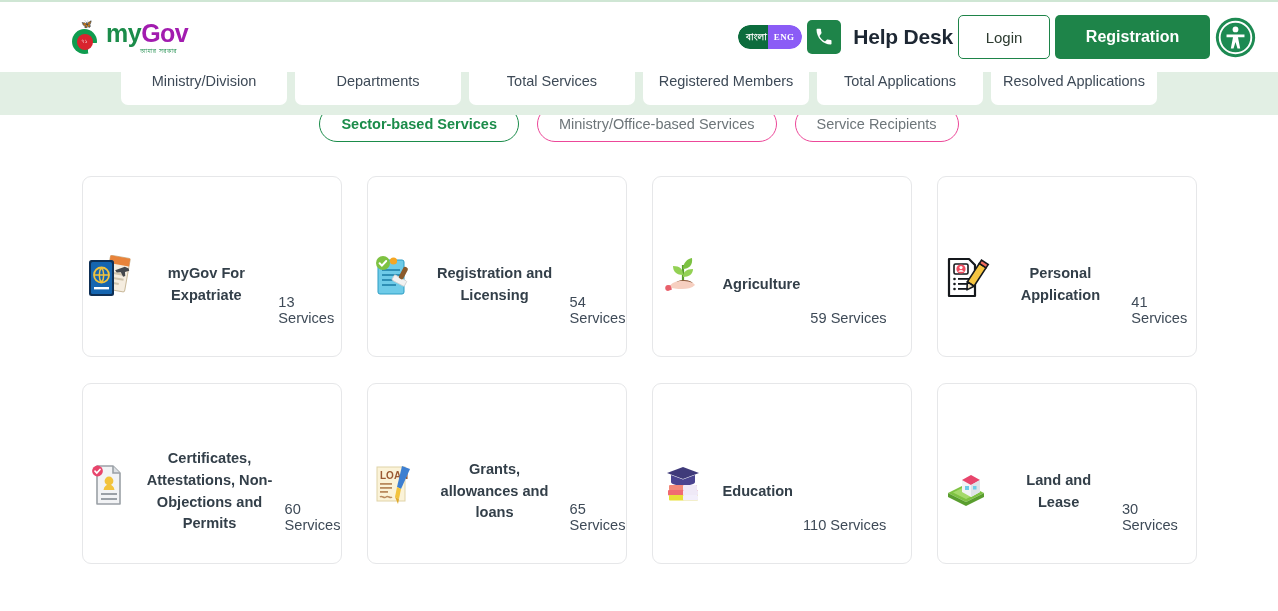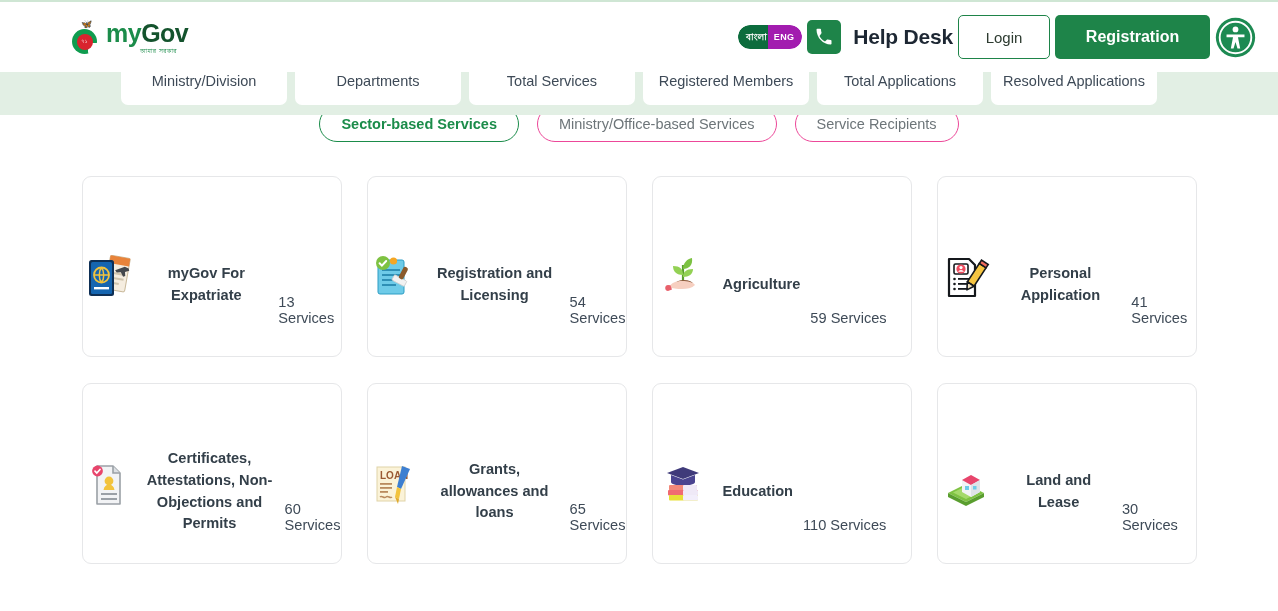--- a/index.html
+++ b/index.html
@@ -44,21 +44,21 @@
   .logo-inner {
     width: 16px; height: 16px; border-radius: 50%;
     background: #d9232e; position: relative; z-index: 2;
     display:flex;align-items:center;justify-content:center;
     color: #fff; font-size: 5px; line-height: 5px;
     font-family: "DejaVu Sans", sans-serif;
   }
   .logo-text { display: flex; flex-direction: column; line-height: 1; }
   .logo-title { font-size: 25px; font-weight: 700; letter-spacing: -0.5px; }
   .logo-title .ty { color: #1b8c4a; }
-  .logo-title .gv { color: #14532d; }
+  .logo-title .gv { color: #a21caf; }
   .logo-sub {
     font-size: 6px; color: #1b8c4a; letter-spacing: .4px;
     margin-top: 2px; margin-left: 34px;
     font-family: "DejaVu Sans", sans-serif;
   }
 
   .header-right {
     margin-left: auto;
     display: flex; align-items: center;
     gap: 5px;
@@ -71,27 +71,28 @@
   }
   .lang-bn {
     background: #0c6c3d; color: #ffffff;
     padding: 0 7px 0 8px;
     display: flex; align-items: center;
     border-radius: 12px 0 0 12px;
     font-family: "DejaVu Sans", sans-serif;
     font-size: 9px;
   }
   .lang-en {
-    background: #a21caf; color: #ffffff;
+    background: #8b5cf6; color: #ffffff;
     padding: 0 8px 0 6px;
     display: flex; align-items: center;
     border-radius: 0 12px 12px 0;
     margin-left: -6px;
     font-size: 9px;
     letter-spacing: .3px;
+    font-family: Liberation Serif, serif;
   }
   .helpdesk { display: flex; align-items: center; gap: 12px; cursor: pointer; }
   .phone-box {
     width: 34px; height: 34px; border-radius: 5px;
     background: #1e8449;
     display: flex; align-items: center; justify-content: center;
   }
   .helpdesk-label {
     font-size: 21px; font-weight: 700; color: #1d2733;
     letter-spacing: -.2px;

